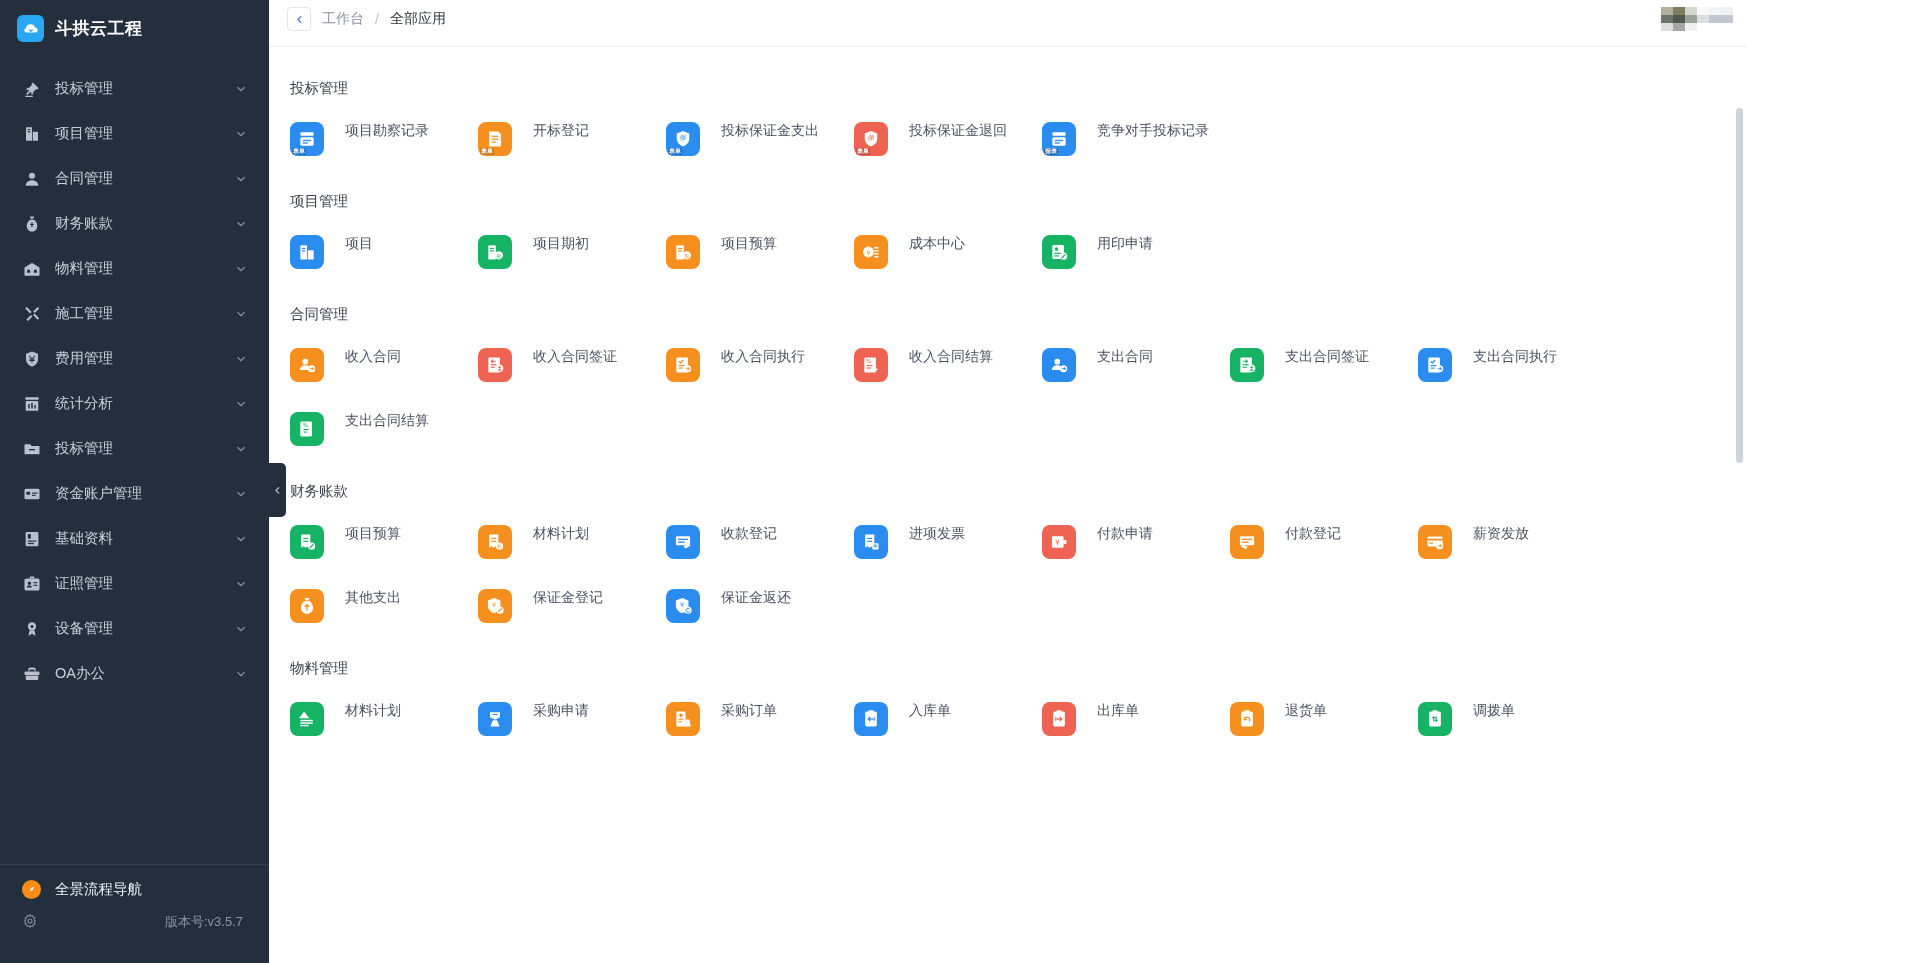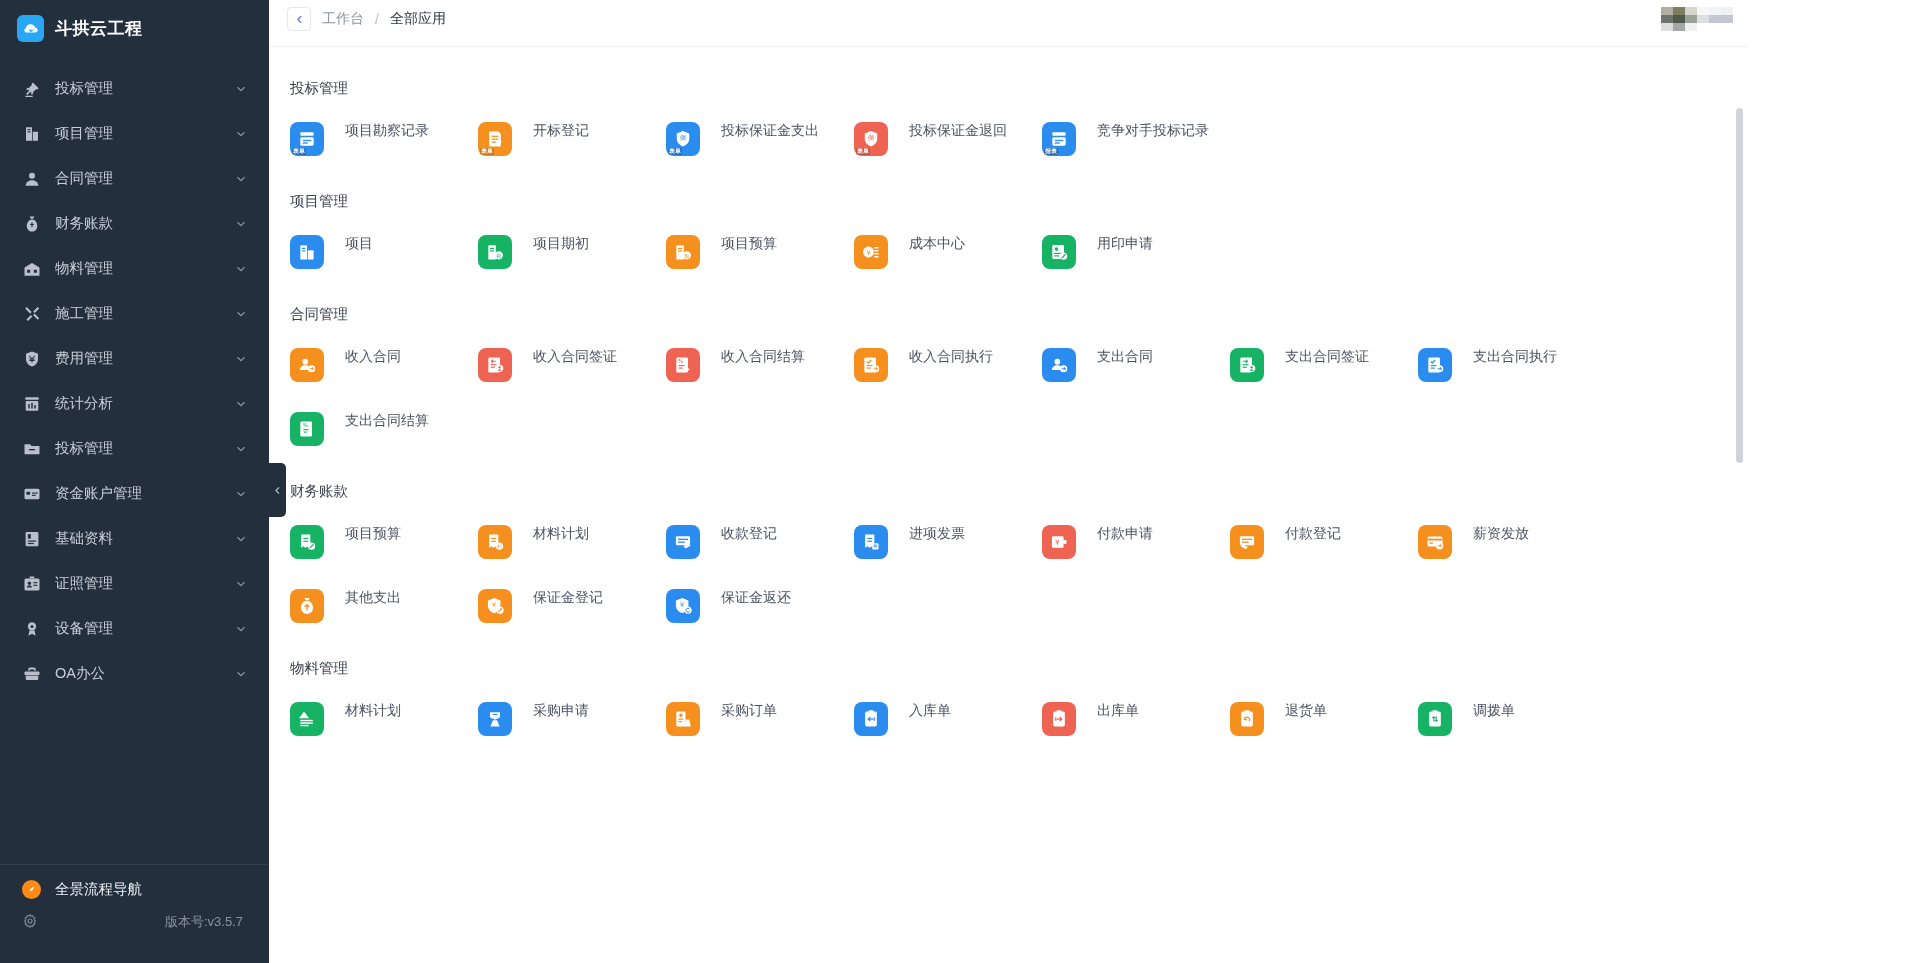--- a/index.html
+++ b/index.html
@@ -627,45 +627,45 @@
                   <rect x="6.8" y="14" width="5" height="1.4" fill="#ee6352"></rect>
                   <circle cx="17.5" cy="16" r="4.4"></circle>
                   <circle cx="17.5" cy="14.8" r="1.4" fill="#ee6352"></circle>
                   <path d="M15.4 19c0-1.2 1-2 2.1-2s2.1.8 2.1 2z" fill="#ee6352"></path>
                 </svg>
               <span class="corner"></span>
             </span>
             <span class="tile-label">收入合同签证</span>
           </div>
           <div class="tile">
-            <span class="tile-ico" style="background:#ee6352">
-              <svg width="20" height="20" viewBox="0 0 24 24" fill="#ffffff">
-                  <rect x="4" y="3" width="14" height="18" rx="1.5"></rect>
-                  <text x="9" y="10" font-size="7" fill="#ee6352" text-anchor="middle" font-family="DejaVu Sans">%</text>
-                  <rect x="6.8" y="12" width="7" height="1.4" fill="#ee6352"></rect>
-                  <rect x="6.8" y="15" width="5" height="1.4" fill="#ee6352"></rect>
-                  <path d="M14 18c1.5-1.8 4.2-1.8 5.6 0" stroke="#ffffff" stroke-width="1.5" fill="none"></path>
-                </svg>
-              <span class="corner"></span>
-            </span>
-            <span class="tile-label">收入合同结算</span>
-          </div>
-          <div class="tile">
             <span class="tile-ico" style="background:#f5901e">
               <svg width="20" height="20" viewBox="0 0 24 24" fill="#ffffff">
                   <rect x="4" y="3" width="14" height="18" rx="1.5"></rect>
                   <path d="M7 7.8l1.8 1.8 3.4-3.6" stroke="#f5901e" stroke-width="1.5" fill="none"></path>
                   <rect x="6.8" y="12" width="7" height="1.4" fill="#f5901e"></rect>
                   <rect x="6.8" y="15" width="5" height="1.4" fill="#f5901e"></rect>
                   <circle cx="17.5" cy="16.5" r="4.3"></circle>
                   <path d="M15.4 16.5h4.2M18 14.6l1.8 1.9-1.8 1.9" stroke="#f5901e" stroke-width="1.2" fill="none"></path>
                 </svg>
               <span class="corner"></span>
             </span>
             <span class="tile-label">收入合同执行</span>
+          </div>
+          <div class="tile">
+            <span class="tile-ico" style="background:#ee6352">
+              <svg width="20" height="20" viewBox="0 0 24 24" fill="#ffffff">
+                  <rect x="4" y="3" width="14" height="18" rx="1.5"></rect>
+                  <text x="9" y="10" font-size="7" fill="#ee6352" text-anchor="middle" font-family="DejaVu Sans">%</text>
+                  <rect x="6.8" y="12" width="7" height="1.4" fill="#ee6352"></rect>
+                  <rect x="6.8" y="15" width="5" height="1.4" fill="#ee6352"></rect>
+                  <path d="M14 18c1.5-1.8 4.2-1.8 5.6 0" stroke="#ffffff" stroke-width="1.5" fill="none"></path>
+                </svg>
+              <span class="corner"></span>
+            </span>
+            <span class="tile-label">收入合同结算</span>
           </div>
           <div class="tile">
             <span class="tile-ico" style="background:#2b8cf0">
               <svg width="20" height="20" viewBox="0 0 24 24" fill="#ffffff">
                   <circle cx="10" cy="8" r="3.4"></circle>
                   <path d="M3.5 18c0-3.4 2.9-5.6 6.5-5.6s6.5 2.2 6.5 5.6z"></path>
                   <circle cx="17.5" cy="16.5" r="4.3"></circle>
                   <path d="M15.4 16.5h4.2M18 14.6l1.8 1.9-1.8 1.9" stroke="#2b8cf0" stroke-width="1.2" fill="none"></path>
                 </svg>
               <span class="corner"></span>

